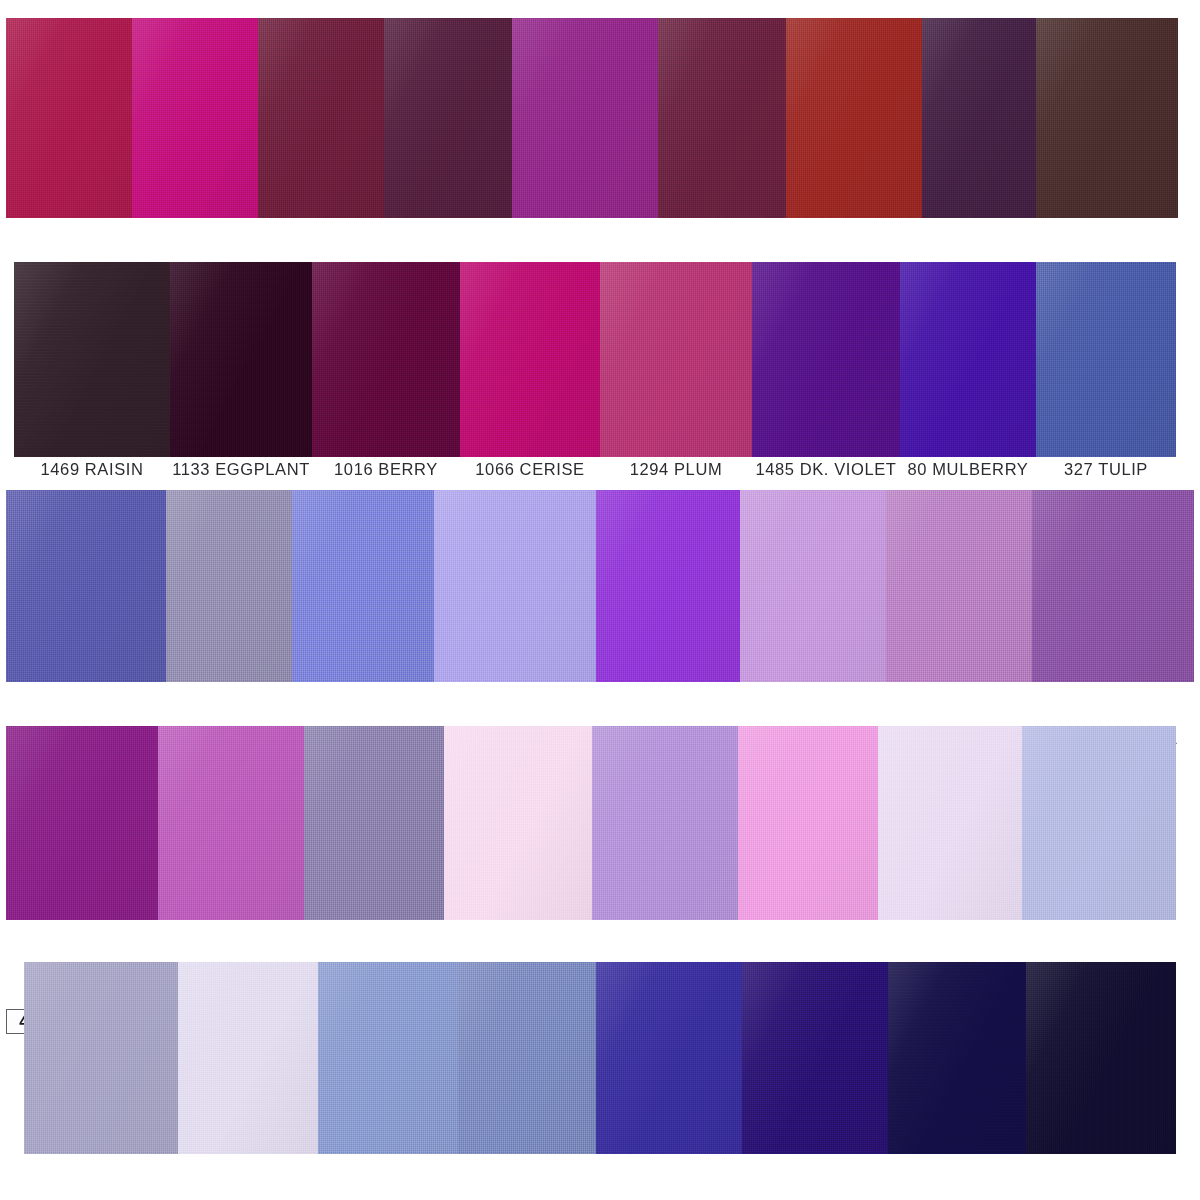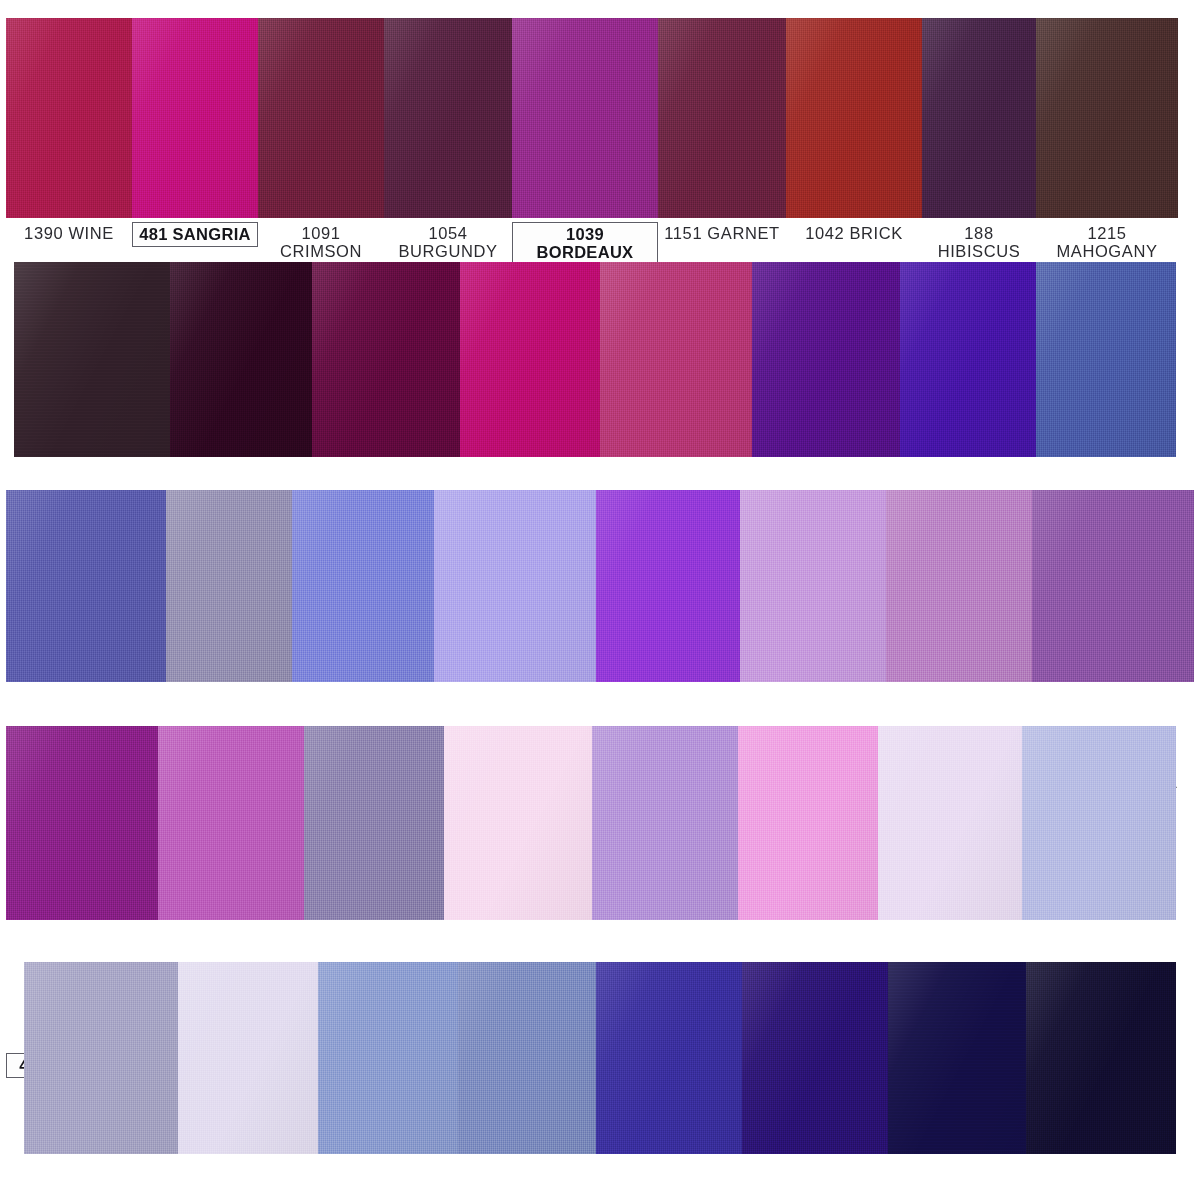--- a/index.html
+++ b/index.html
@@ -126,31 +126,20 @@
           <span class="sheen"></span>
         </div>
         <div class="swatch" style="position: absolute; left: 922px; width: 114px; top: 0px; background: rgb(68, 33, 69);">
           <span class="sheen"></span>
         </div>
         <div class="swatch" style="position: absolute; left: 1036px; width: 142px; top: 0px; background: rgb(74, 46, 45);">
           <span class="sheen"></span>
         </div>
       </div>
     </div>
-    <div class="row labels" style="top: 222px; height: 44px;">
-      <div class="label" style="left: 6px; width: 126px;">1390 WINE</div>
-      <div class="label boxed" style="left: 132px; width: 126px;">481 SANGRIA</div>
-      <div class="label" style="left: 258px; width: 126px;">1091 CRIMSON</div>
-      <div class="label" style="left: 384px; width: 128px;">1054 BURGUNDY</div>
-      <div class="label boxed" style="left: 512px; width: 146px;">1039 BORDEAUX</div>
-      <div class="label" style="left: 658px; width: 128px;">1151 GARNET</div>
-      <div class="label" style="left: 786px; width: 136px;">1042 BRICK</div>
-      <div class="label" style="left: 922px; width: 114px;">188 HIBISCUS</div>
-      <div class="label" style="left: 1036px; width: 142px;">1215 MAHOGANY</div>
-    </div>
     <div class="row" style="top: 262px; height: 195px;">
       <div class="swatches">
         <div class="swatch smooth" style="position: absolute; left: 14px; width: 156px; top: 0px; background: rgb(51, 32, 42);">
           <span class="sheen"></span>
         </div>
         <div class="swatch" style="position: absolute; left: 170px; width: 142px; top: 0px; background: rgb(46, 7, 32);">
           <span class="sheen"></span>
         </div>
         <div class="swatch" style="position: absolute; left: 312px; width: 148px; top: 0px; background: rgb(97, 9, 62);">
           <span class="sheen"></span>

